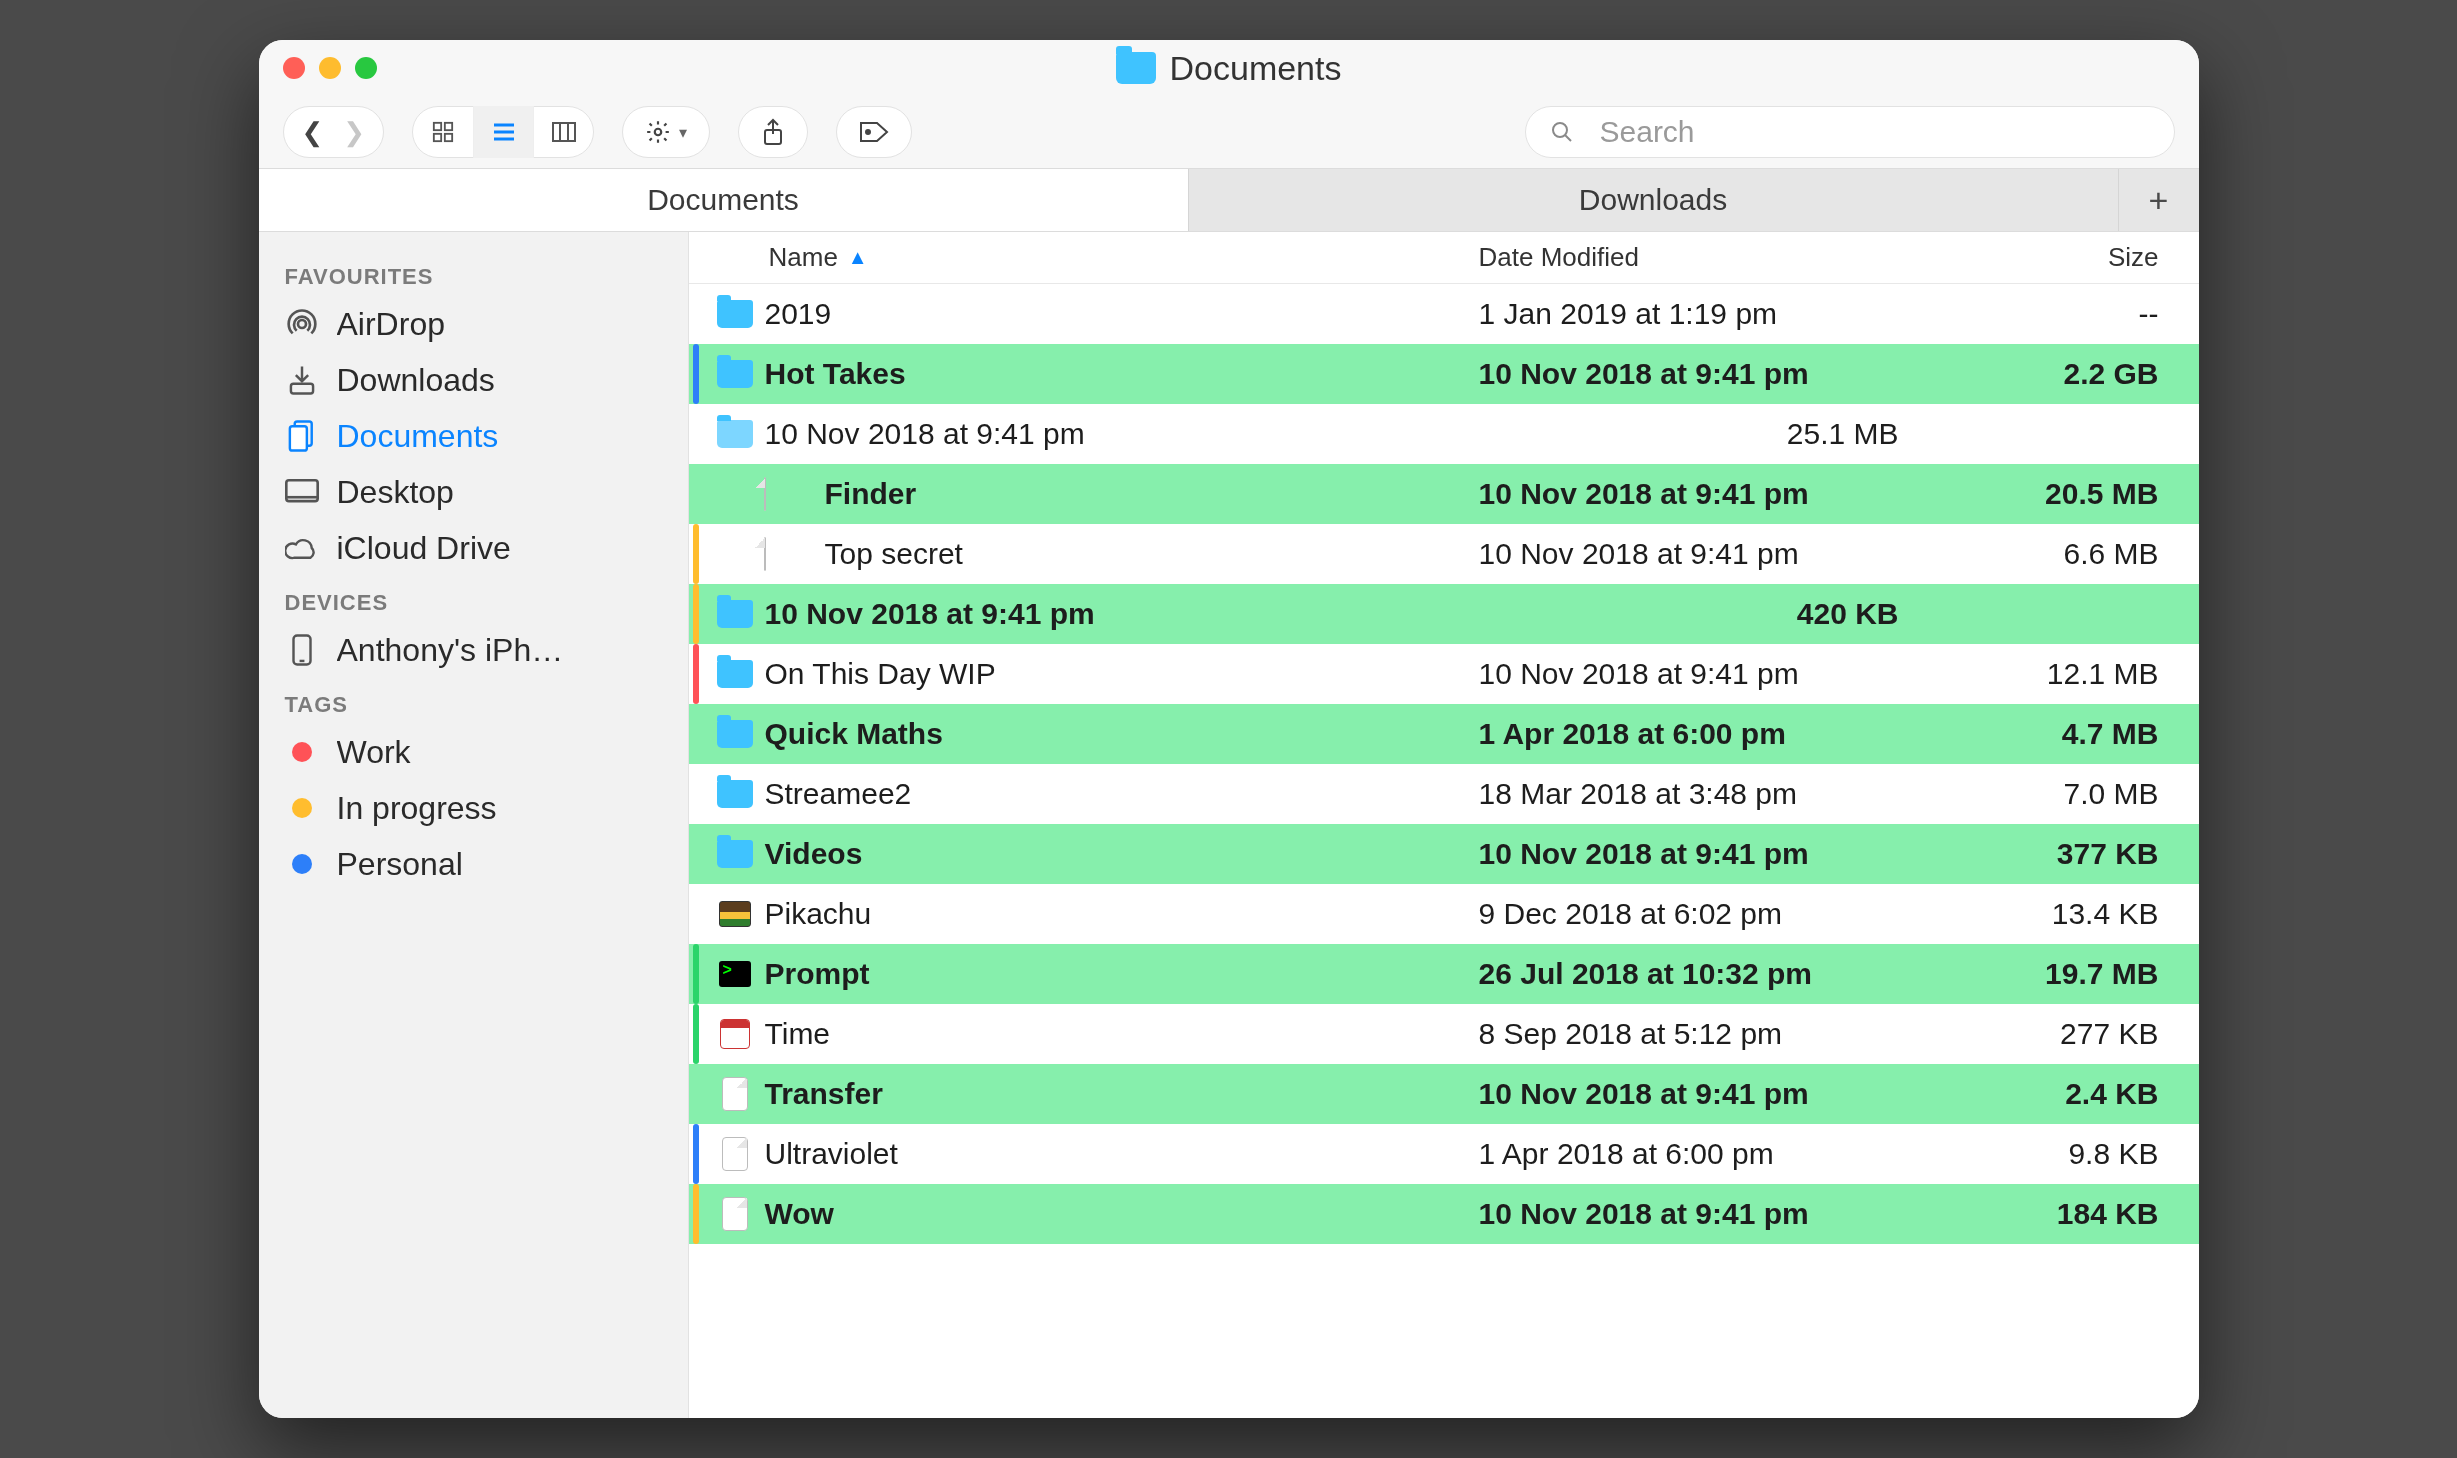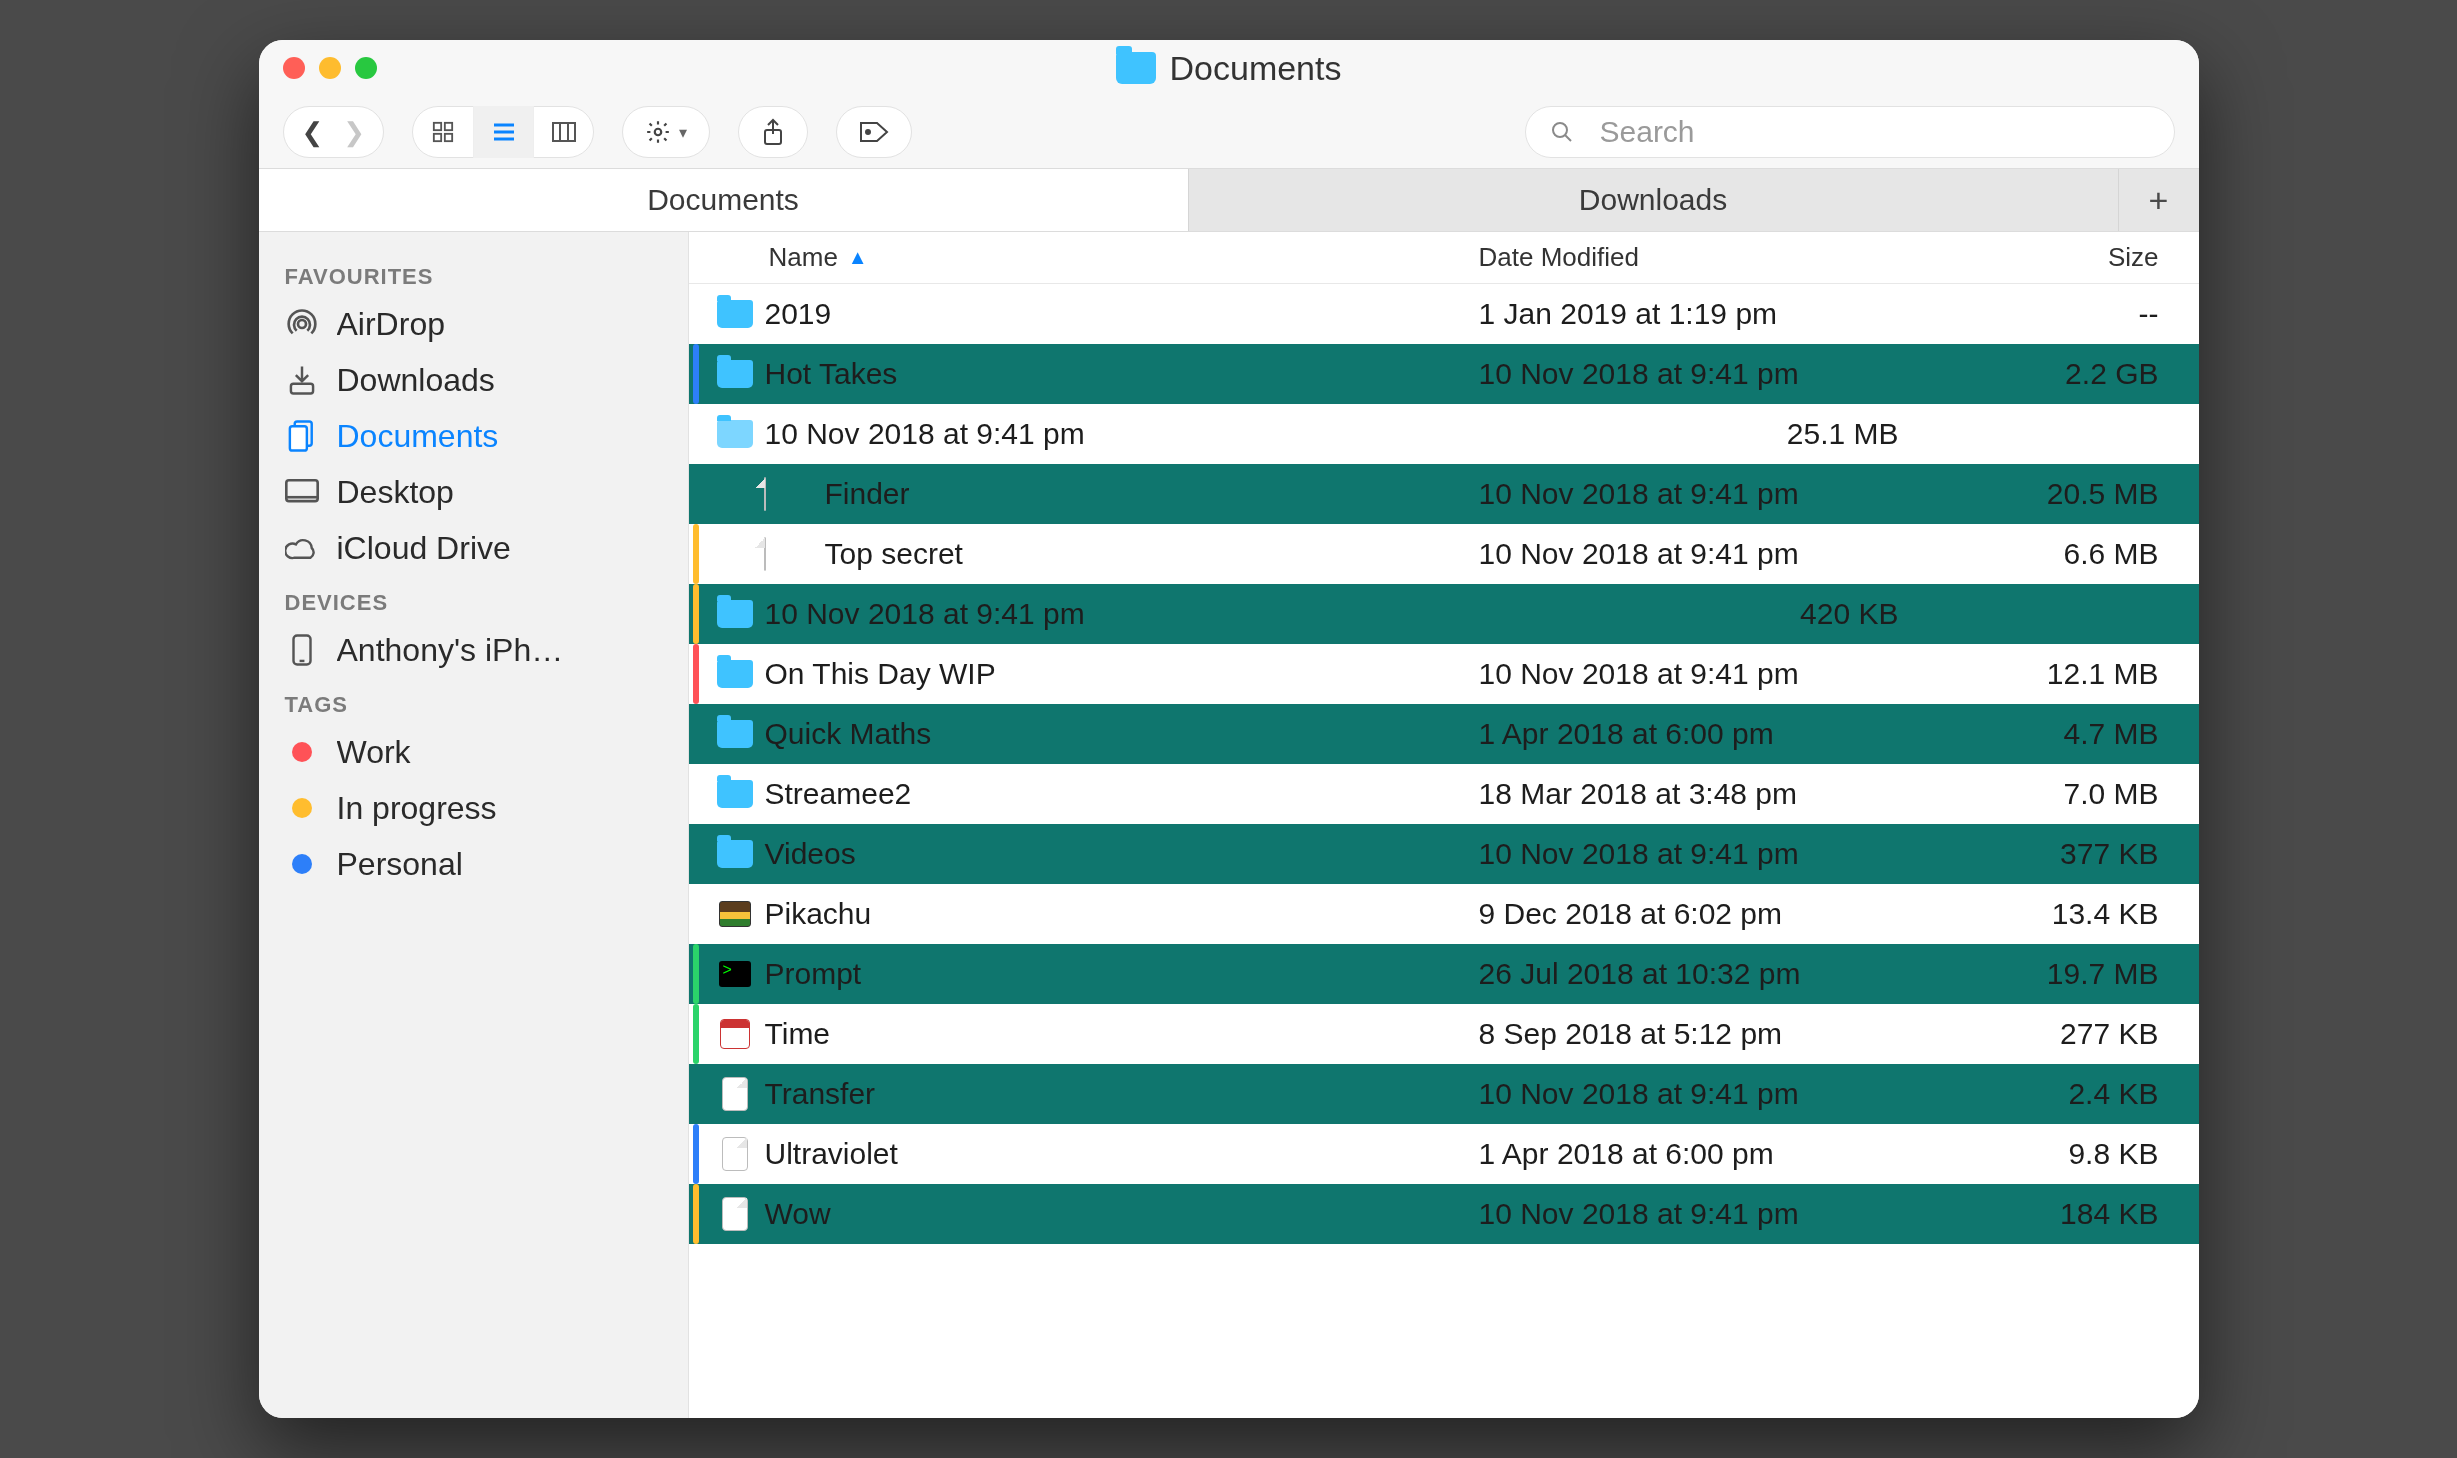--- a/index.html
+++ b/index.html
@@ -202,21 +202,21 @@
 
   .file-rows { flex:1; overflow:hidden; }
   .row {
     height: 60px;
     display: grid;
     grid-template-columns: 12px 60px 1fr 420px 260px;
     align-items: center;
     padding: 0 40px 0 4px;
     font-size: 30px; color:#1d1d1d;
   }
-  .row.alt { background: #0f766e; }
+  .row.alt { background: #86efac; font-weight: bold; }
   .row .stripe { height: 60px; width: 6px; border-radius: 3px; }
   .row .ficon {
     display:flex; align-items:center; justify-content:center;
   }
   .row .name-cell { display:flex; align-items:center; gap:2px; }
   .row .indent1 { padding-left: 60px; }
   .row .date-cell { color:#1d1d1d; }
   .row .size-cell { text-align:right; color:#1d1d1d; }
 
   

